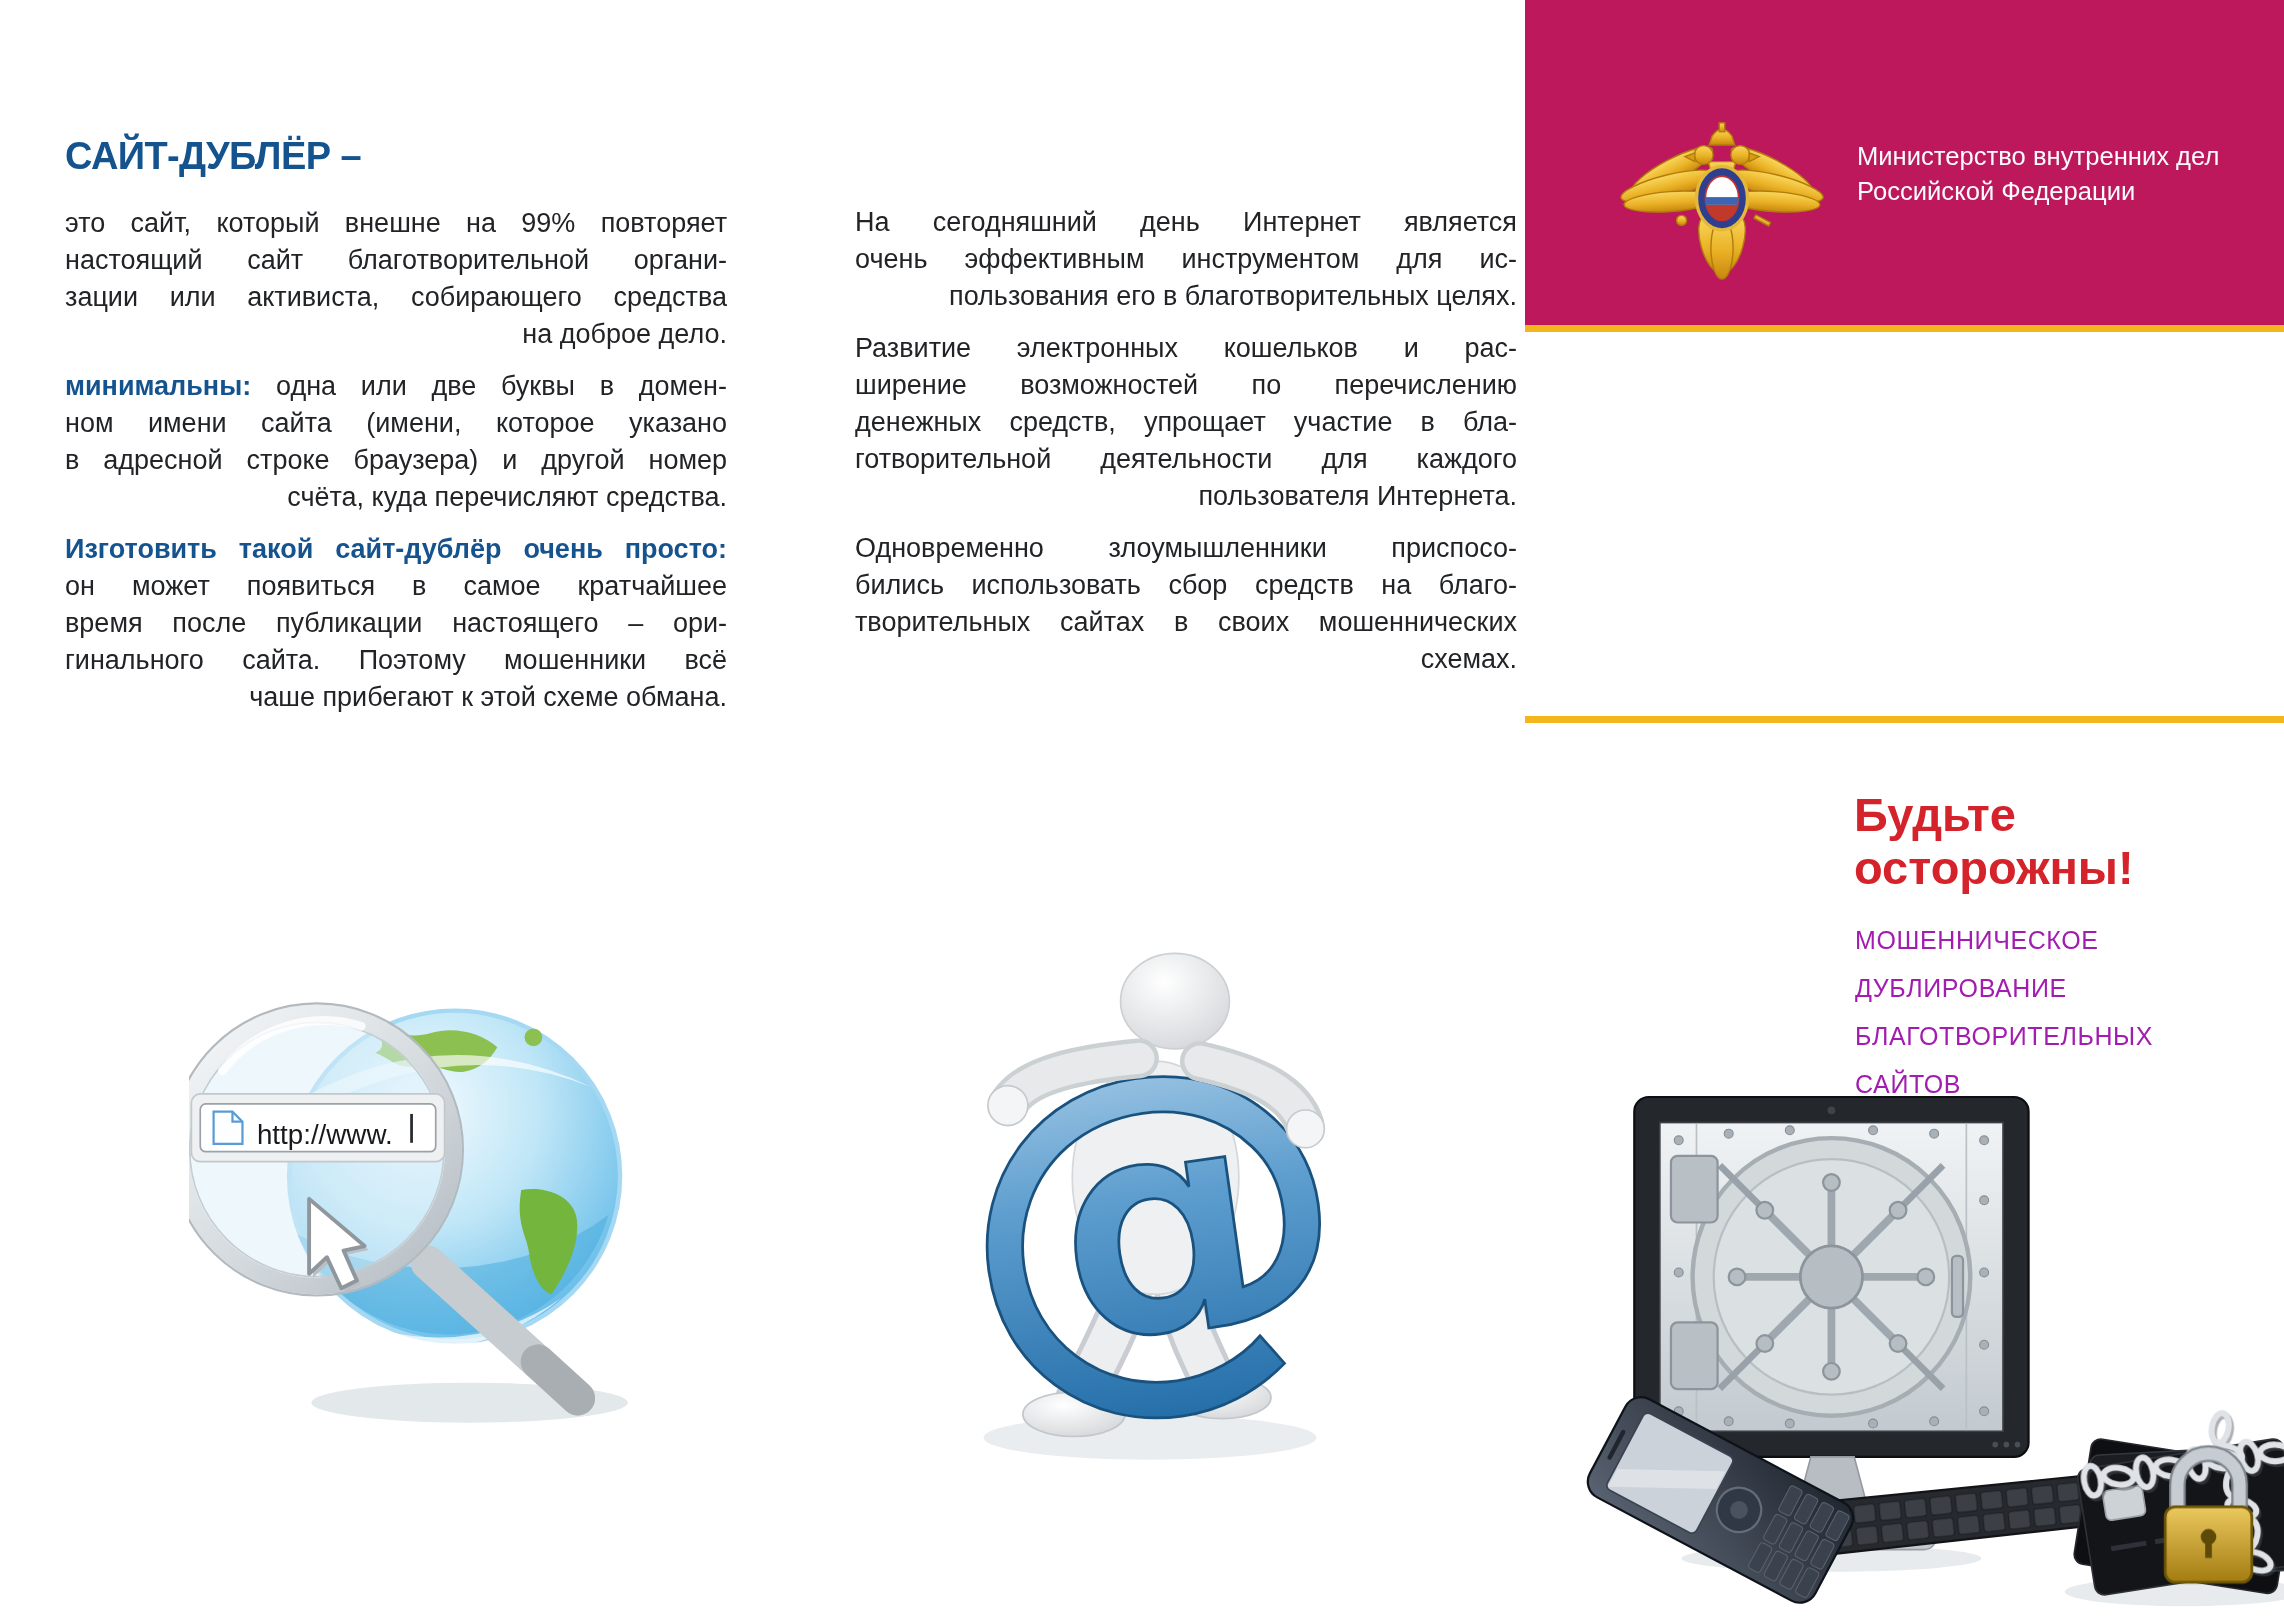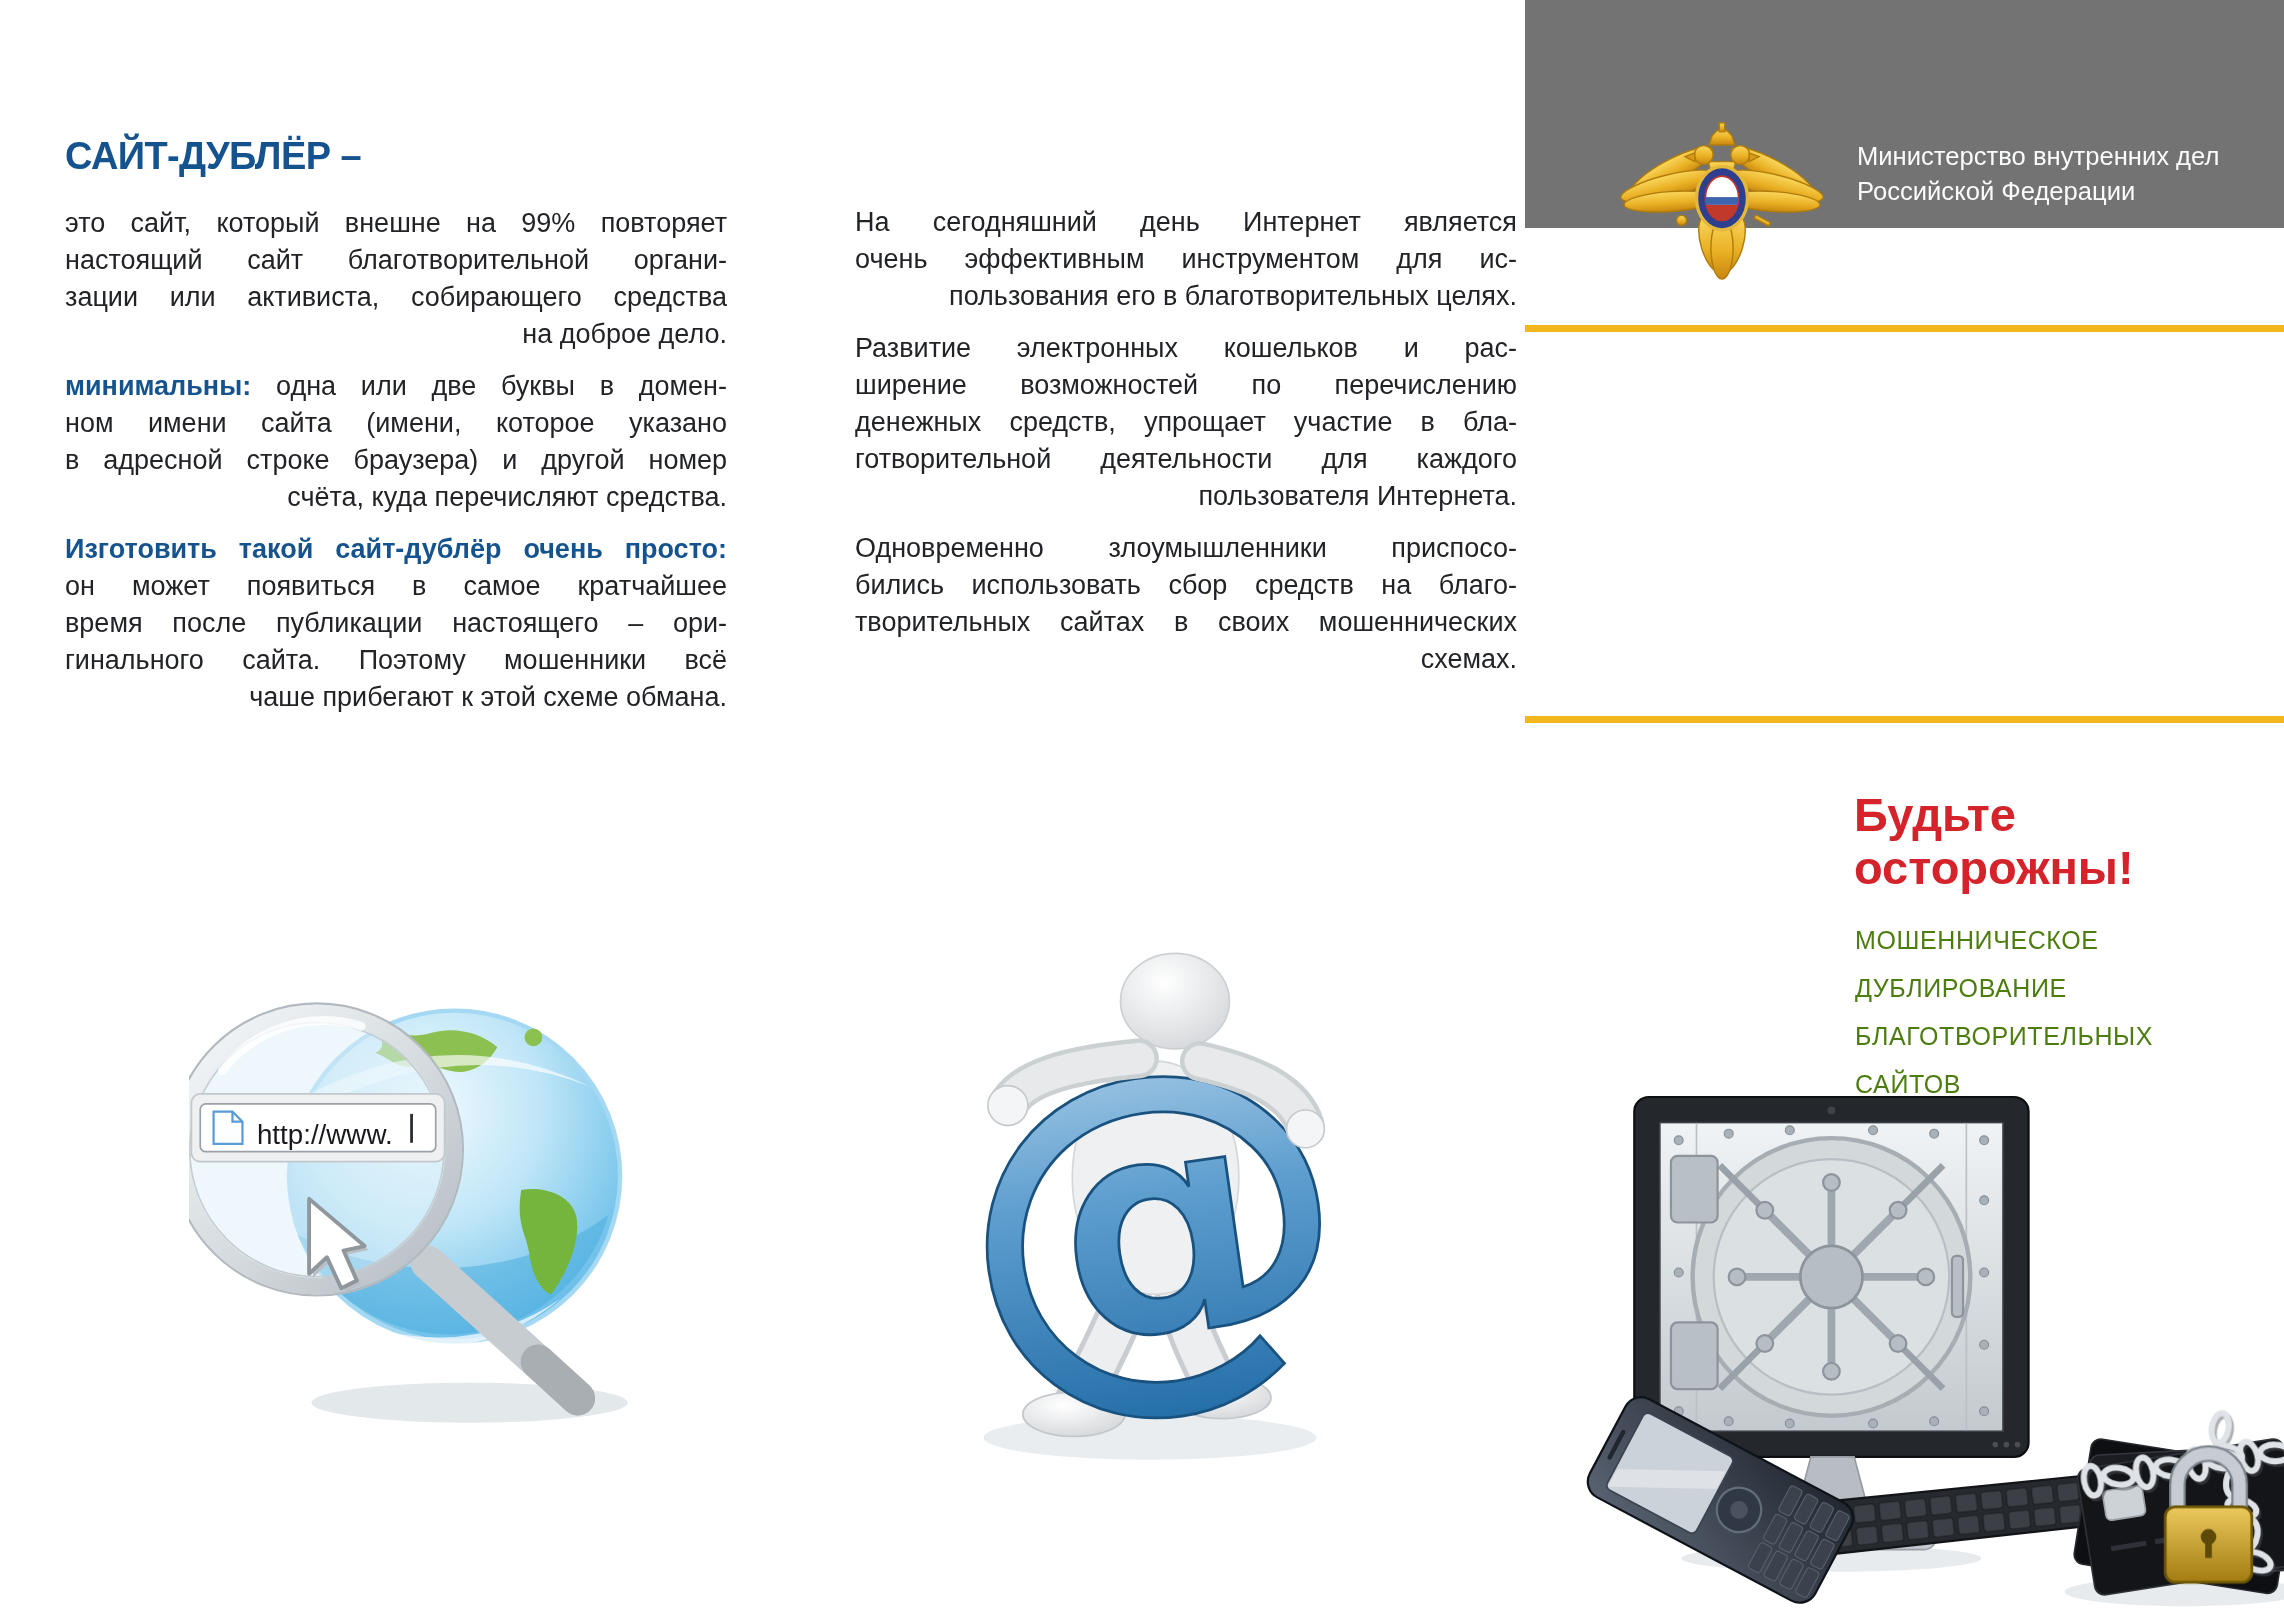--- a/index.html
+++ b/index.html
@@ -11,30 +11,30 @@
   .left-col{position:absolute;left:65px;top:135px;width:662px;}
   .mid-col{position:absolute;left:835px;top:204px;width:662px;margin-left:20px;}
   .doc-title{font-size:38px;line-height:42px;font-weight:bold;color:#15538f;margin:0 0 28px 0;letter-spacing:-0.6px;}
   .para{font-size:27px;line-height:37px;margin:0 0 15px 0;color:#212326;}
   .para .jl{text-align:justify;text-align-last:justify;}
   .para .ll{text-align:right;}
   .lead{font-weight:bold;color:#15538f;}
 
   
   .right-panel{position:absolute;left:1525px;top:0;width:759px;height:1617px;background:#ffffff;}
-  .gray-header{position:absolute;left:0;top:0;width:759px;height:228px;background:#737373;}
+  .gray-header{position:absolute;left:0;top:0;width:759px;height:325px;background:#be185d;}
   .stripe{position:absolute;left:0;width:759px;height:7.2px;background:#f3b61d;}
   .s1{top:325px;} .s2{top:716px;}
   .blue-section{position:absolute;left:0;top:332px;width:759px;height:384px;
       background:linear-gradient(180deg,#15619f 0%,#2a80bd 55%,#4aa0d4 100%);}
   .ministry{position:absolute;left:332px;top:139px;color:#fafbfc;font-size:25.6px;line-height:35px;}
   .dept{position:absolute;left:331px;top:94px;color:#d9e8f5;font-size:25.6px;line-height:35px;}
   .big-title{position:absolute;left:329px;top:162px;color:#ffffff;font-size:43px;font-weight:800;line-height:56px;letter-spacing:0px;}
   .warning{position:absolute;left:329px;top:788px;color:#d5232c;font-size:47px;font-weight:bold;line-height:53px;}
-  .topics{position:absolute;left:330px;top:916px;color:#4d7c0f;font-size:25px;line-height:48px;letter-spacing:0.6px;}
+  .topics{position:absolute;left:330px;top:916px;color:#a21caf;font-size:25px;line-height:48px;letter-spacing:0.6px;}
 </style>
 </head>
 <body>
 
 <div class="page">
 
   <div class="left-col">
     <h1 class="doc-title">САЙТ-ДУБЛЁР –</h1>
 
     <div class="para">

